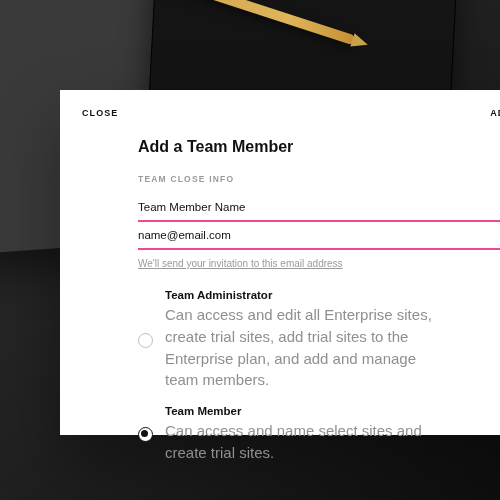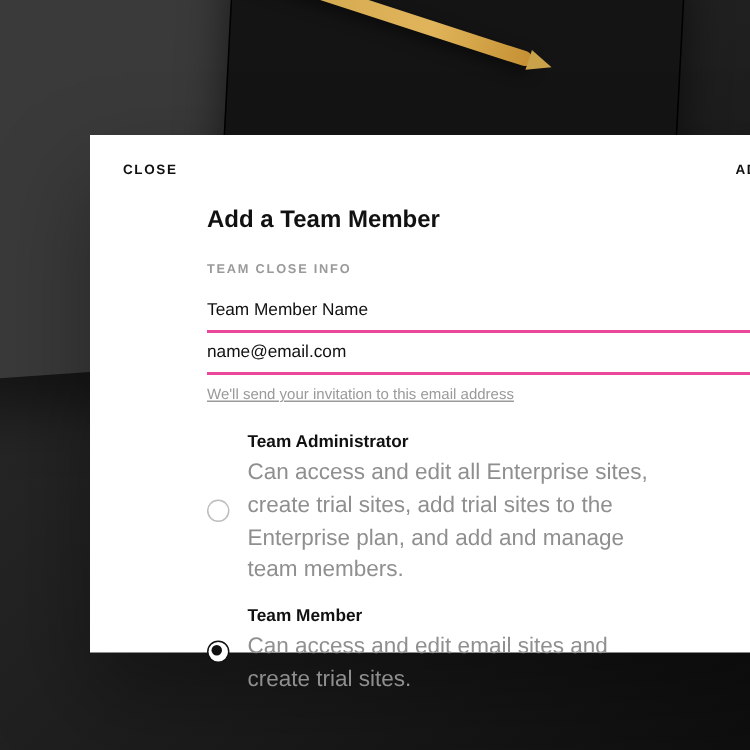--- a/index.html
+++ b/index.html
@@ -61,20 +61,20 @@
             <div class="radio"></div>
             <div class="role-body">
               <div class="role-title">Team Administrator</div>
               <div class="role-desc">Can access and edit all Enterprise sites, create trial sites, add trial sites to the Enterprise plan, and add and manage team members.</div>
             </div>
           </div>
           <div class="role">
             <div class="radio selected"></div>
             <div class="role-body">
               <div class="role-title">Team Member</div>
-              <div class="role-desc">Can access and edit email sites and create trial sites.</div>
+              <div class="role-desc">Can access and name select sites and create trial sites.</div>
             </div>
           </div>
         </div>
       </div>
     </div>
   </div>
 </div>
 
 </body></html>

